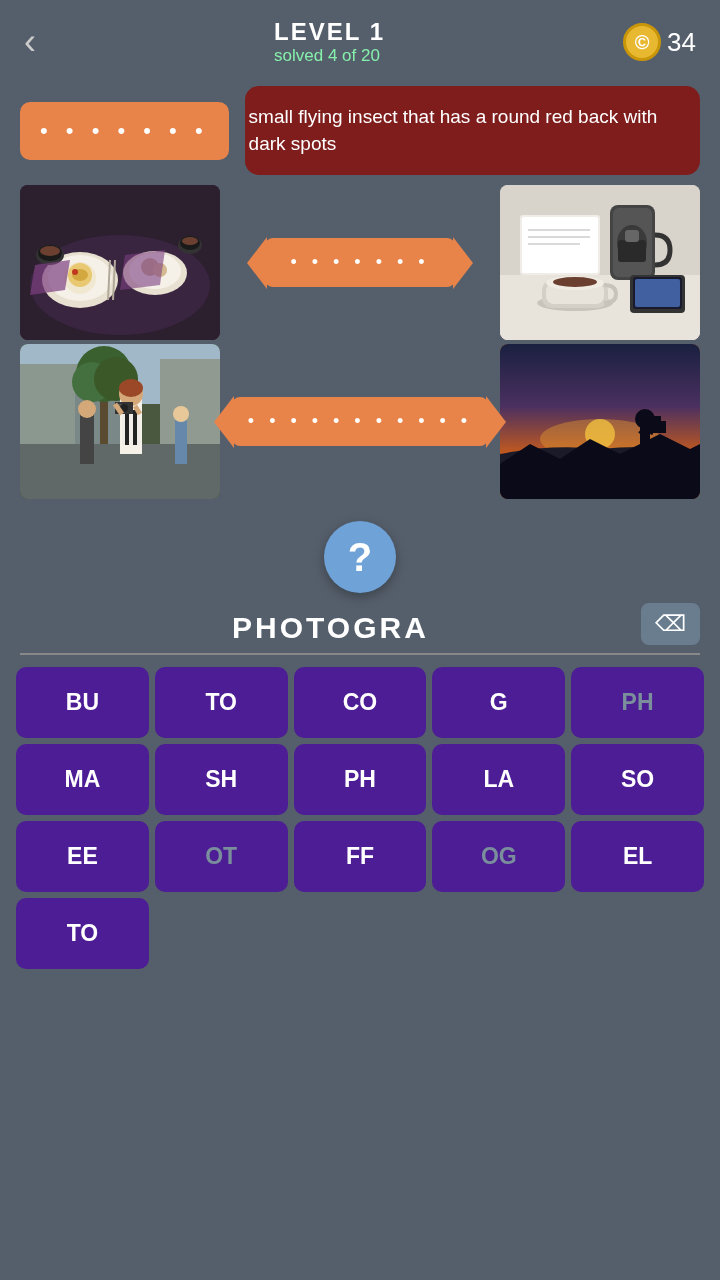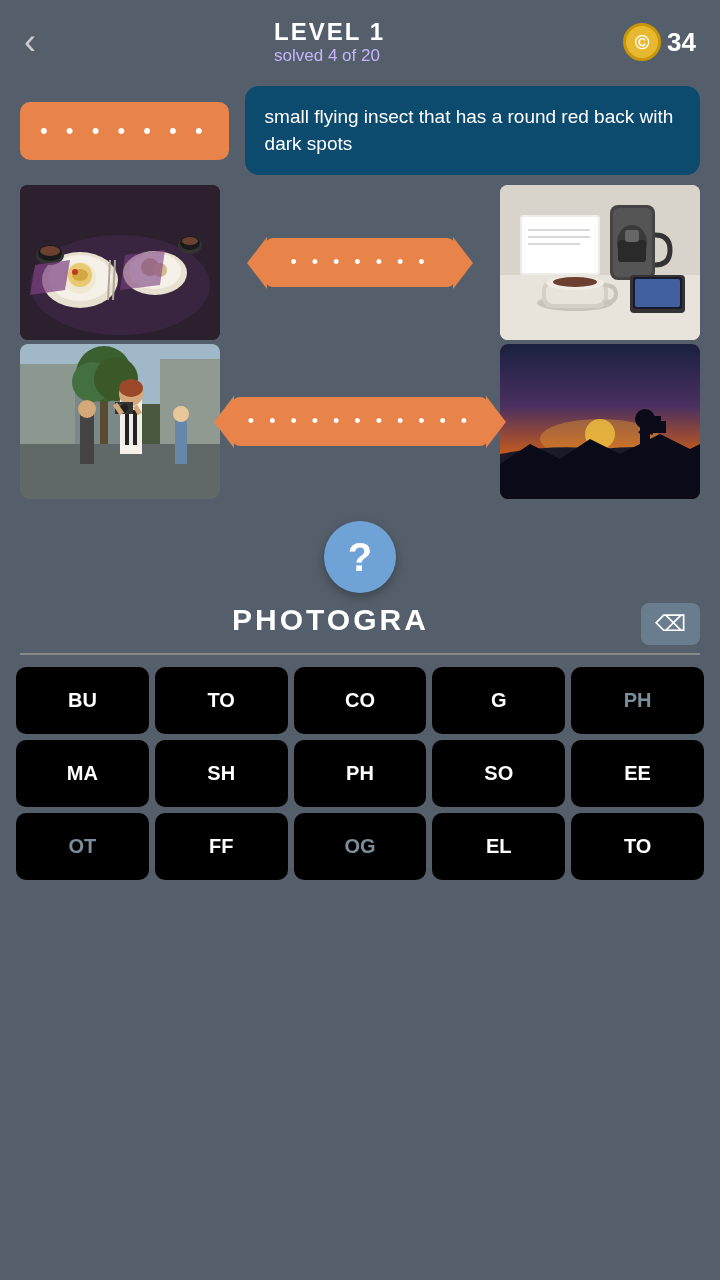--- a/index.html
+++ b/index.html
@@ -29,21 +29,21 @@
     }
     .level-info {
     }
     .level-title {
       color: #fff;
       font-size: 24px;
       font-weight: bold;
       letter-spacing: 2px;
     }
     .level-solved {
-      color: #c4b5fd;
+      color: #86efac;
       font-size: 17px;
     }
     .coins {
       display: flex;
       align-items: center;
       gap: 6px;
     }
     .coin-icon {
       width: 38px;
       height: 38px;
@@ -53,21 +53,21 @@
       display: flex;
       align-items: center;
       justify-content: center;
       color: #fff;
       font-size: 20px;
       font-weight: bold;
     }
     .coin-count {
       color: #fff;
       font-size: 26px;
-      font-weight: bold;
+      font-weight: normal;
     }
 
     
     .clue-area {
       display: flex;
       align-items: center;
       margin: 10px 20px 10px 20px;
       gap: 16px;
     }
     .answer-bar {
@@ -76,23 +76,23 @@
       padding: 16px 20px;
       min-width: 160px;
       text-align: center;
     }
     .answer-dots {
       color: #fff;
       font-size: 22px;
       letter-spacing: 6px;
     }
     .clue-bubble {
-      background: #0c4a6e;
+      background: #7f1d1d;
       border-radius: 14px;
-      padding: 18px 20px;
+      padding: 18px 4px;
       flex: 1;
       color: #fff;
       font-size: 19px;
       line-height: 1.4;
     }
 
     
     .image-grid {
       display: flex;
       flex-direction: column;
@@ -172,21 +172,21 @@
       font-weight: bold;
       line-height: 1;
     }
 
     
     .answer-input-area {
       margin: 0 20px;
       border-bottom: 2px solid #888;
       padding-bottom: 8px;
       display: flex;
-      align-items: flex-start;
+      align-items: flex-end;
       justify-content: space-between;
     }
     .answer-typed {
       color: #fff;
       font-size: 30px;
       font-weight: bold;
       letter-spacing: 3px;
       flex: 1;
       text-align: center;
     }
@@ -206,27 +206,27 @@
     }
 
     
     .keyboard {
       margin: 12px 16px 0 16px;
       display: grid;
       grid-template-columns: repeat(5, 1fr);
       gap: 6px;
     }
     .key-btn {
-      background: #000000;
+      background: #4c1d95;
       border-radius: 10px;
       padding: 22px 6px;
       text-align: center;
       cursor: pointer;
       color: #fff;
-      font-size: 20px;
+      font-size: 23px;
       font-weight: bold;
       user-select: none;
       transition: background 0.1s;
     }
     .key-btn.used {
       color: #7a8e9c;
     }
 
     
     .food-photo {
@@ -433,20 +433,21 @@
 
 <div class="keyboard" id="keyboard-grid">
 <div class="key-btn">BU</div>
     <div class="key-btn">TO</div>
     <div class="key-btn">CO</div>
     <div class="key-btn">G</div>
     <div class="key-btn used">PH</div>
     <div class="key-btn">MA</div>
     <div class="key-btn">SH</div>
     <div class="key-btn">PH</div>
+    <div class="key-btn">LA</div>
     <div class="key-btn">SO</div>
     <div class="key-btn">EE</div>
     <div class="key-btn used">OT</div>
     <div class="key-btn">FF</div>
     <div class="key-btn used">OG</div>
     <div class="key-btn">EL</div>
     <div class="key-btn">TO</div>
   </div>
 
 </body></html>

